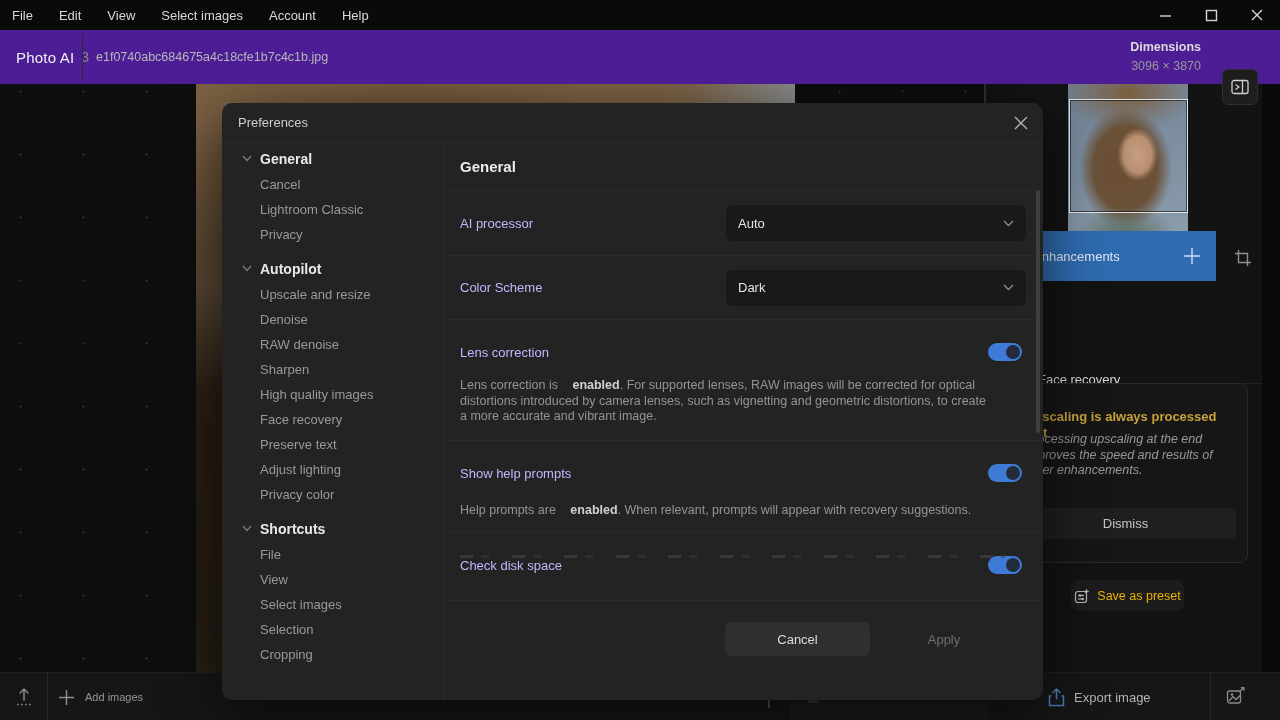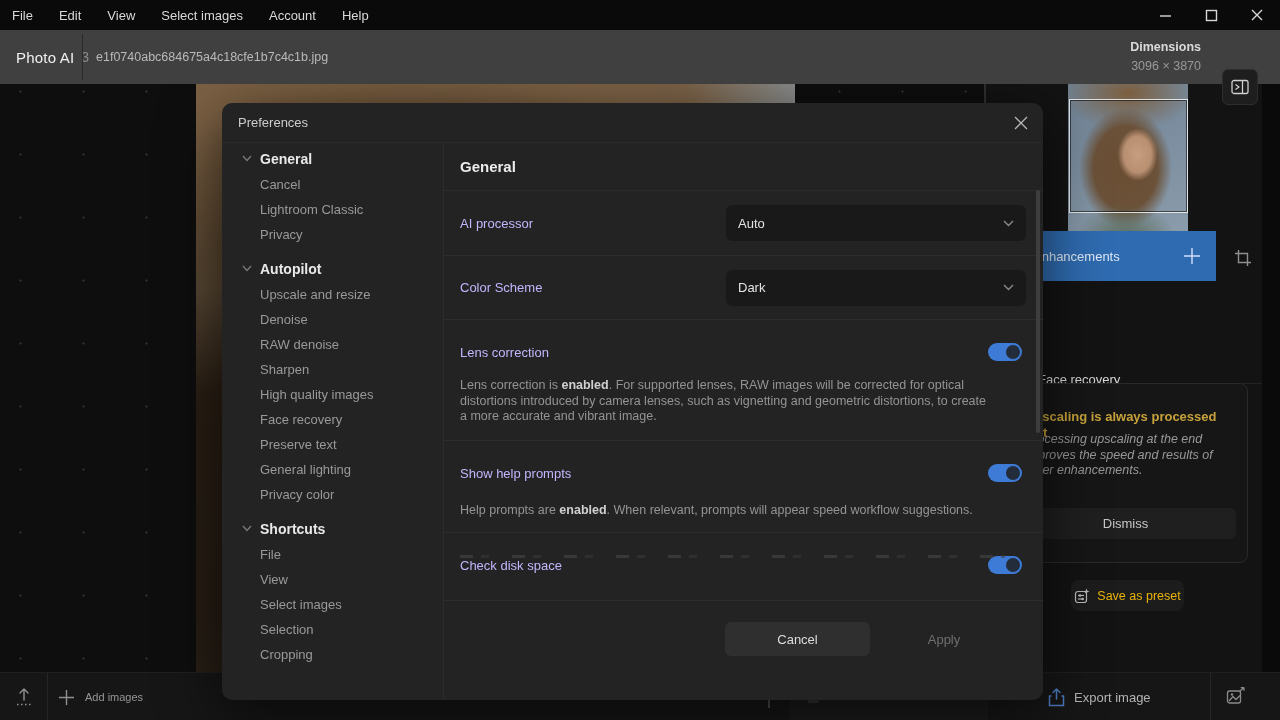--- a/index.html
+++ b/index.html
@@ -10,21 +10,21 @@
     -webkit-font-smoothing:antialiased;
   }
   
   .menubar { position:absolute; left:0; top:0; width:1280px; height:30px; background:#0a0a0a;
     display:flex; align-items:center; padding-left:12px; gap:26px; z-index:20; }
   .menubar .mi { font-size:13px; color:#d9d9d9; cursor:default; }
   .winctl { position:absolute; right:0; top:0; height:30px; display:flex; align-items:center; }
   .wbtn { width:46px; height:30px; display:flex; align-items:center; justify-content:center; }
   .wbtn svg { display:block; }
   
-  .titlebar { position:absolute; left:0; top:30px; width:1280px; height:54px; background:#404040; z-index:19; }
+  .titlebar { position:absolute; left:0; top:30px; width:1280px; height:54px; background:#4c1d95; z-index:19; }
   .brand { position:absolute; left:16px; top:0; height:54px; display:flex; align-items:center; }
   .brand .nm { font-size:15px; color:#f0f0f0; font-weight:500; letter-spacing:.2px; }
   .brand .ver { font-size:14px; color:#8a8a8a; margin-left:7px; }
   .tb-div { position:absolute; left:82px; top:4px; height:46px; width:1px; background:#2a2a2a; }
   .fname { position:absolute; left:96px; top:0; height:54px; display:flex; align-items:center;
     font-size:12.5px; color:#b9b9b9; }
   .dims { position:absolute; right:79px; top:8px; text-align:right; }
   .dims .dl { font-size:12.5px; color:#dadada; font-weight:600; line-height:19px; }
   .dims .dv { font-size:12.5px; color:#989898; line-height:19px; }
   .collapse-btn { position:absolute; right:22px; top:39px; width:36px; height:36px; background:#1e1e1e;
@@ -111,21 +111,21 @@
   .dlg-content { position:absolute; left:222px; top:40px; width:599px; height:457px; }
   .c-heading { height:48px; line-height:48px; padding:0 16px; font-size:15px; font-weight:700;
     color:#ececec; border-bottom:1px solid #2c2c2c; }
   .row { display:flex; align-items:center; padding:0 16px; border-bottom:1px solid #2c2c2c; }
   .row .lbl { flex:1; font-size:13px; color:#c4b5fd; }
   .row.h65 { height:65px; } .row.h64 { height:64px; }
   .stack { flex-direction:column; align-items:stretch; padding-top:20px; }
   .stack.h121 { height:121px; } .stack.h92 { height:92px; } .stack.h67 { height:67px; }
   .row-top { display:flex; align-items:center; height:24px; }
   .desc { margin-top:14px; font-size:12.5px; color:#949494; line-height:15.5px; padding-right:36px; }
-  .desc b { color:#d0d0d0; font-weight:700; }
+  .desc b { color:#d0d0d0; font-weight:700;margin-left:11px; }
   .desc.one { margin-top:18px; }
   .select { width:300px; height:36px; background:#191919; border-radius:6px; margin-right:1px;
     display:flex; align-items:center; padding:0 12px; font-size:13px; color:#e3e3e3; }
   .select .sv { flex:1; }
   .toggle { position:relative; width:34px; height:18px; border-radius:9px; background:#3e7bd6; margin-right:5px; }
   .toggle .knob { position:absolute; right:2px; top:2px; width:14px; height:14px; border-radius:50%; background:#222c3a; }
   .clip-sliver { position:absolute; left:238px; top:452px; width:545px; height:3px; overflow:hidden; opacity:.55;
     background:repeating-linear-gradient(90deg,#4a4a4a 0 13px, rgba(0,0,0,0) 13px 21px, #3a3a3a 21px 29px, rgba(0,0,0,0) 29px 52px); }
   .dlg-footer { position:absolute; left:222px; top:497px; width:599px; height:100px; border-top:1px solid #2c2c2c; }
   .btn-cancel { position:absolute; left:281px; top:21px; width:145px; height:34px; background:#2f2f2f;
@@ -298,21 +298,21 @@
           </svg>
         <span>Autopilot</span>
       </div>
       <div class="sb-item"><span>Upscale and resize</span></div>
       <div class="sb-item"><span>Denoise</span></div>
       <div class="sb-item"><span>RAW denoise</span></div>
       <div class="sb-item"><span>Sharpen</span></div>
       <div class="sb-item"><span>High quality images</span></div>
       <div class="sb-item"><span>Face recovery</span></div>
       <div class="sb-item"><span>Preserve text</span></div>
-      <div class="sb-item"><span>General lighting</span></div>
+      <div class="sb-item"><span>Adjust lighting</span></div>
       <div class="sb-item"><span>Privacy color</span></div>
       <div class="sb-header">
         <svg class="chev" width="10" height="7" viewBox="0 0 10 7">
             <path d="M1 1 L5 5.5 L9 1" fill="none" stroke="#7a7a7a" stroke-width="1.3"></path>
           </svg>
         <span>Shortcuts</span>
       </div>
       <div class="sb-item"><span>File</span></div>
       <div class="sb-item"><span>View</span></div>
       <div class="sb-item"><span>Select images</span></div>
@@ -353,21 +353,21 @@
         <div class="desc"><span>Lens correction is </span><b>enabled</b><span>. For supported lenses, RAW images will be corrected for optical distortions introduced by camera lenses, such as vignetting and geometric distortions, to create a more accurate and vibrant image.</span></div>
       </div>
 
       <div class="row stack h92">
         <div class="row-top">
           <span class="lbl">Show help prompts</span>
           <div class="toggle">
               <div class="knob"></div>
             </div>
         </div>
-        <div class="desc one"><span>Help prompts are </span><b>enabled</b><span>. When relevant, prompts will appear speed workflow suggestions.</span></div>
+        <div class="desc one"><span>Help prompts are </span><b>enabled</b><span>. When relevant, prompts will appear with recovery suggestions.</span></div>
       </div>
 
       <div class="row stack h67" style="border-bottom:none">
         <div class="row-top">
           <span class="lbl">Check disk space</span>
           <div class="toggle">
               <div class="knob"></div>
             </div>
         </div>
       </div>

